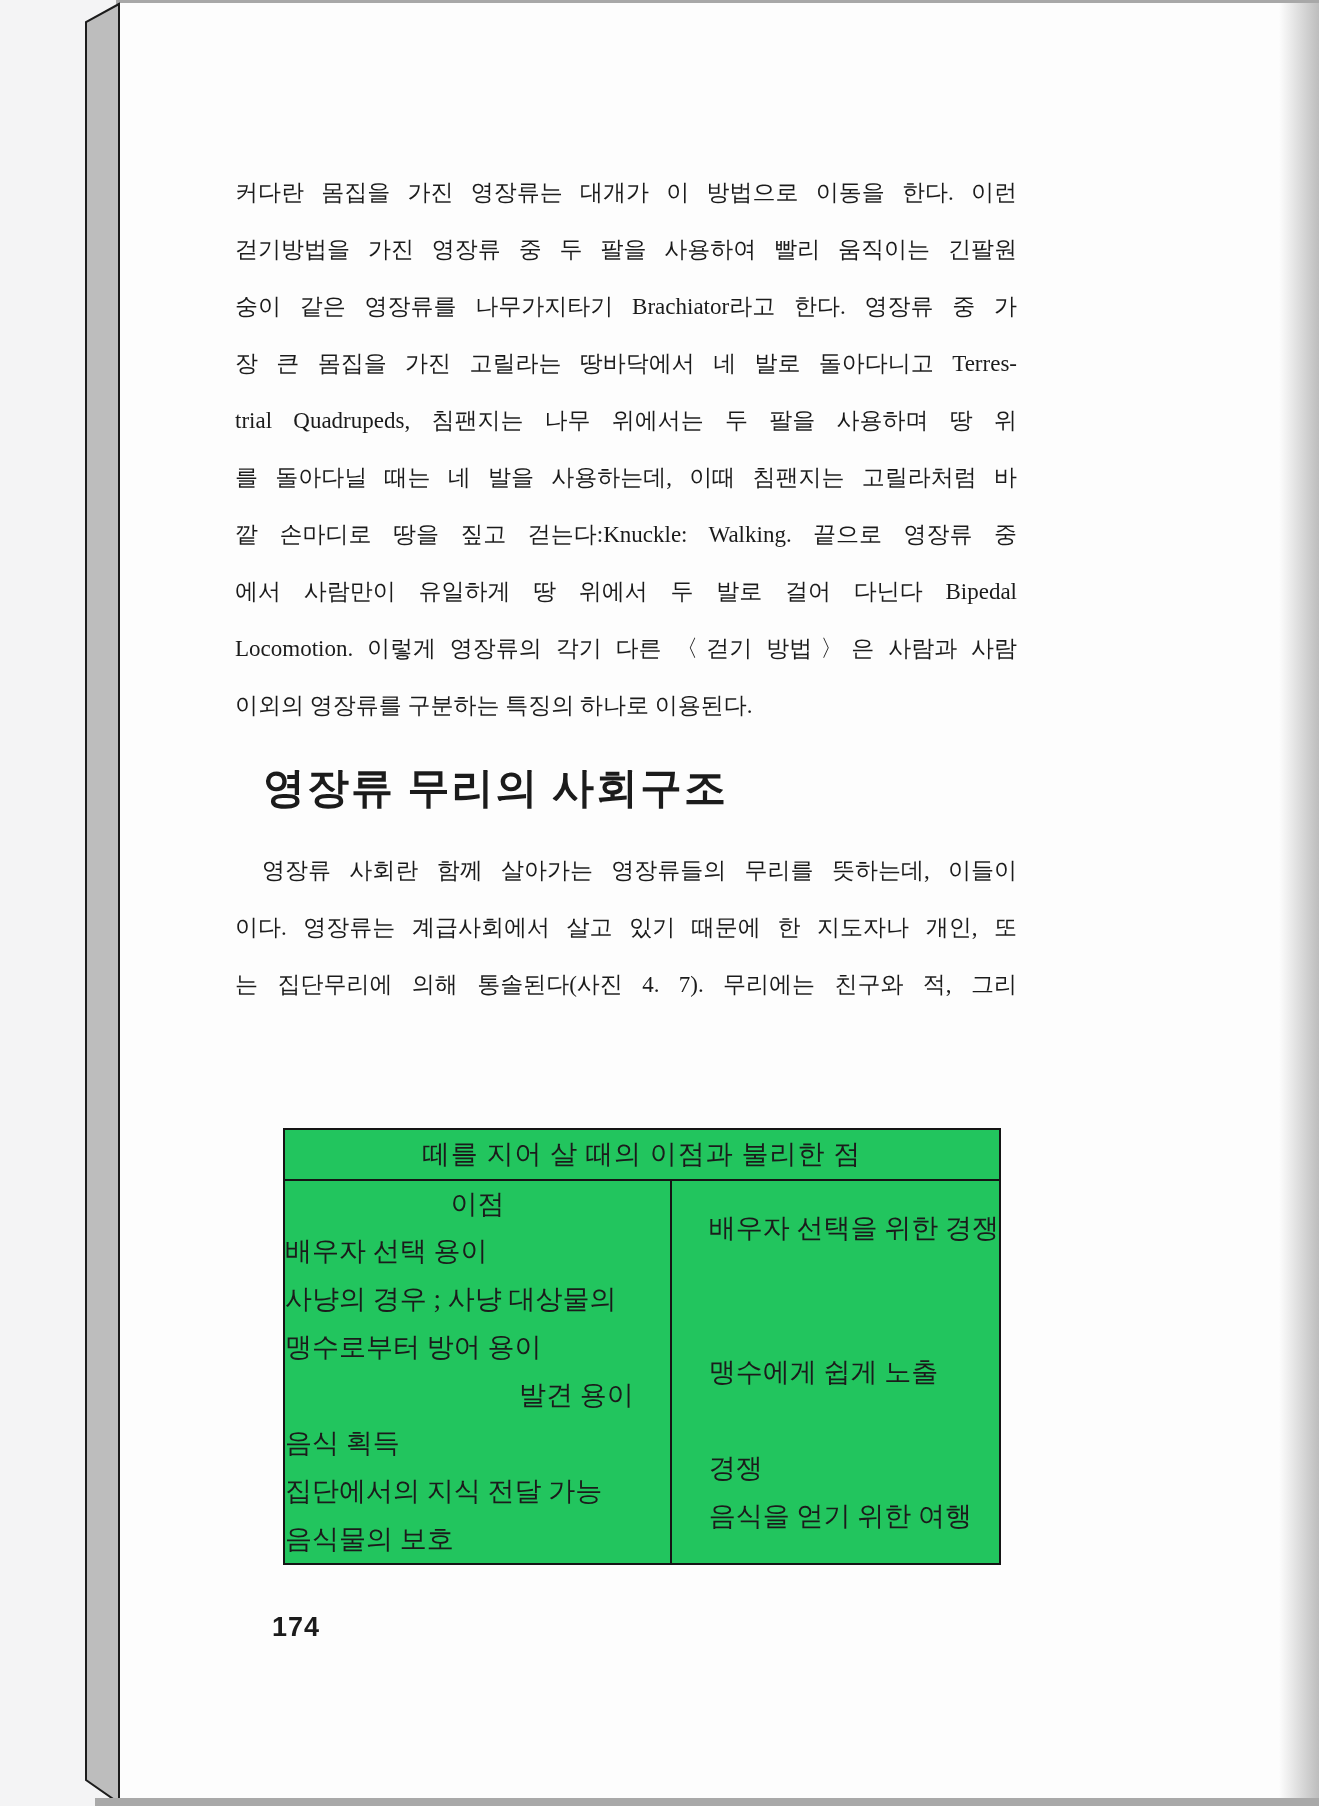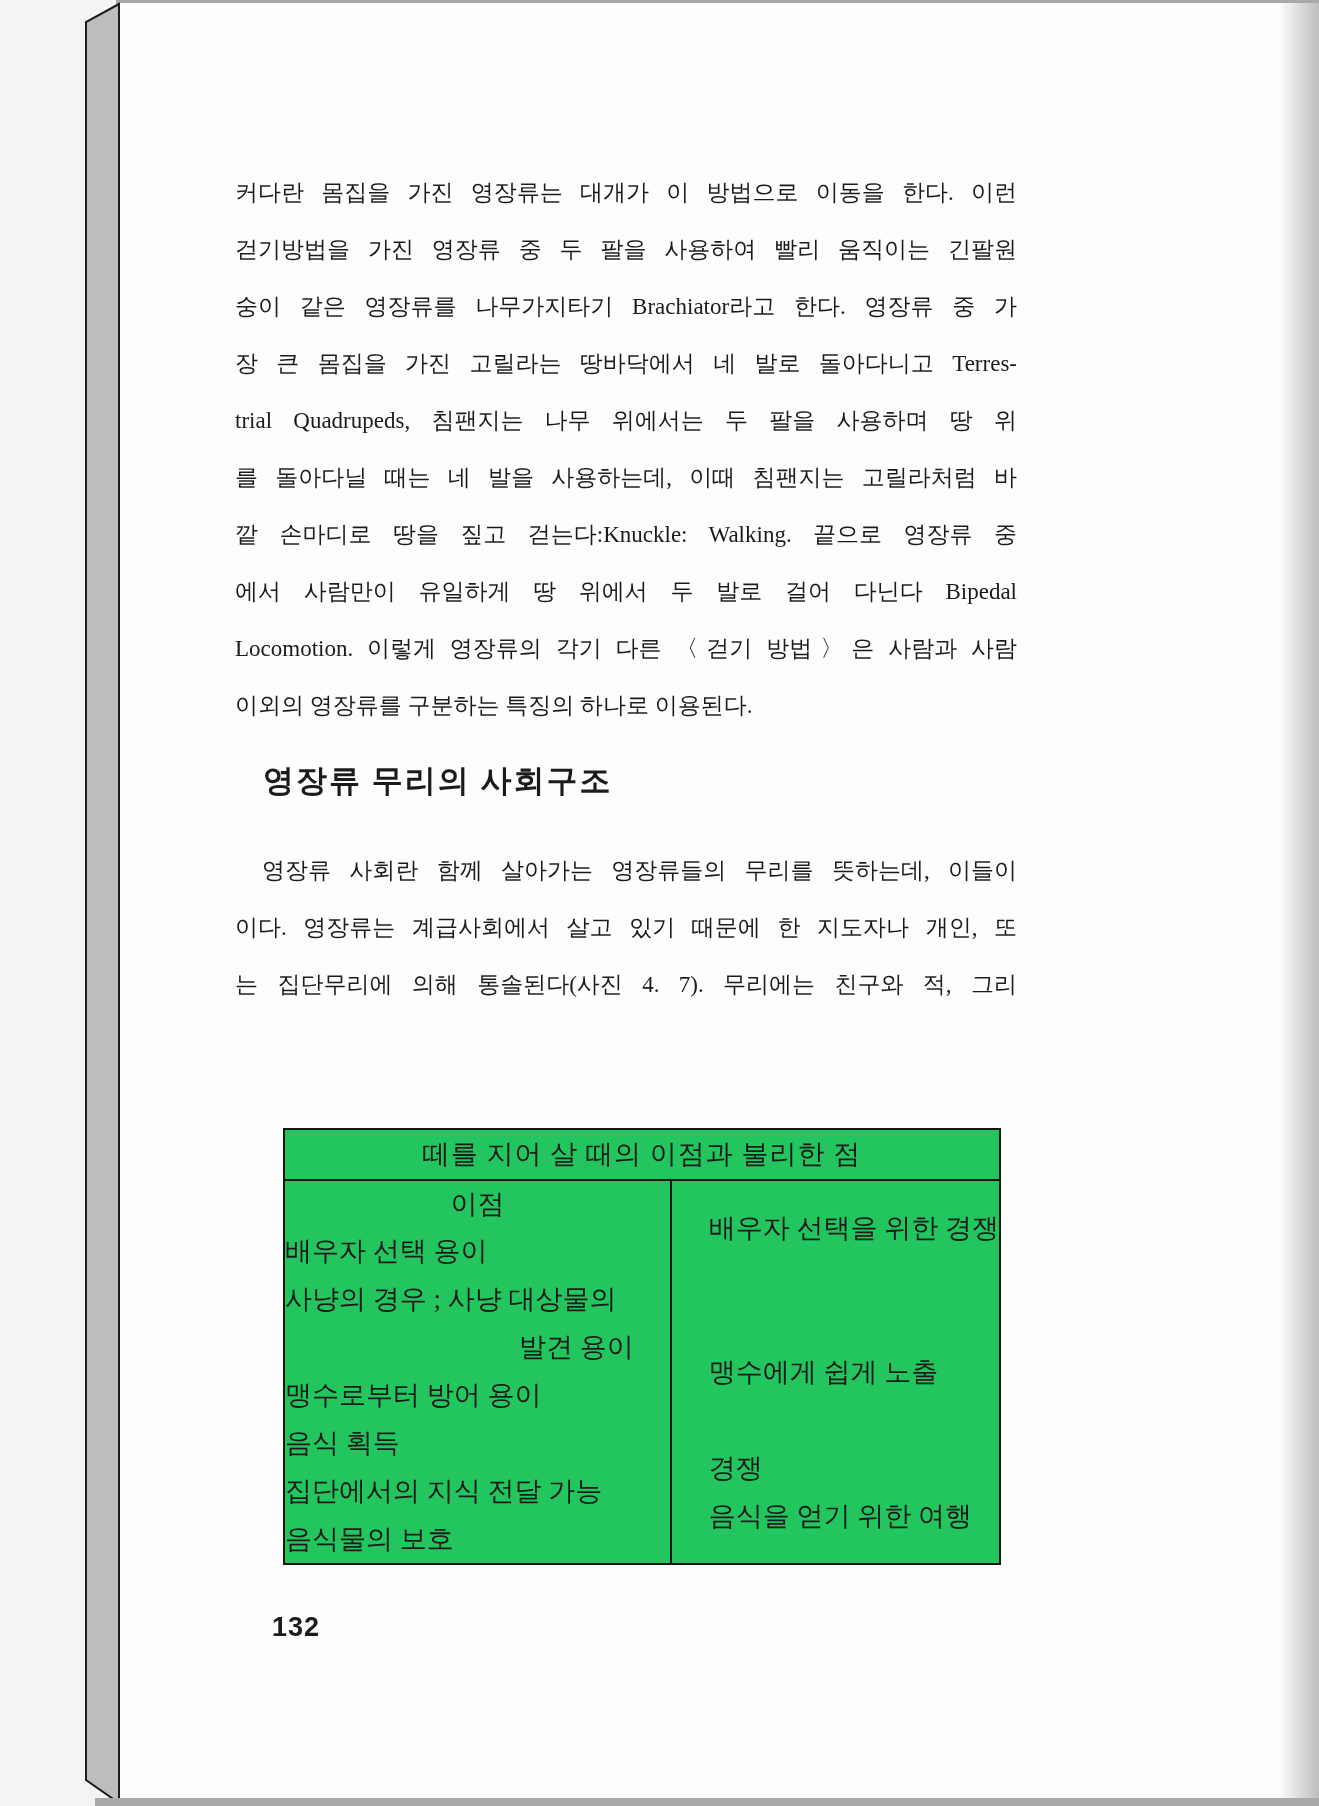--- a/index.html
+++ b/index.html
@@ -30,21 +30,21 @@
   .para{position:absolute;left:235px;width:782px;}
   .line{
     font-size:23px;line-height:46px;height:57px;
     text-align:justify;text-align-last:justify;
     white-space:normal;
   }
   .line.last{text-align-last:left;}
   .line.indent{text-indent:27px;}
   .heading{
     position:absolute;left:263px;top:760px;
-    font-size:31px;font-weight:bold;letter-spacing:2px;
+    font-size:42px;font-weight:bold;letter-spacing:2px;
   }
 
   
   .adv-table{
     position:absolute;left:283px;top:1128px;width:718px;
     border:2.5px solid #151515;background:#22c55e;
     font-size:27px;box-sizing:border-box;
   }
   .t-title{
     height:49px;line-height:49px;text-align:center;
@@ -98,33 +98,33 @@
     <div class="line">는 집단무리에 의해 통솔된다(사진 4. 7). 무리에는 친구와 적, 그리</div>
   </div>
 
   <div class="adv-table">
     <div class="t-title">떼를 지어 살 때의 이점과 불리한 점</div>
     <div class="t-body">
       <div class="t-col-left">
         <div class="t-head">이점</div>
         <div class="t-cell">배우자 선택 용이</div>
         <div class="t-cell">사냥의 경우 ; 사냥 대상물의</div>
+        <div class="t-cell">맹수로부터 방어 용이</div>
         <div class="t-cell cont">발견 용이</div>
-        <div class="t-cell">맹수로부터 방어 용이</div>
         <div class="t-cell">음식 획득</div>
         <div class="t-cell">집단에서의 지식 전달 가능</div>
         <div class="t-cell">음식물의 보호</div>
       </div>
       <div class="t-col-right">
         <div class="t-cell">배우자 선택을 위한 경쟁</div>
         <div class="t-cell"></div>
         <div class="t-cell"></div>
         <div class="t-cell">맹수에게 쉽게 노출</div>
         <div class="t-cell"></div>
         <div class="t-cell">경쟁</div>
         <div class="t-cell">음식을 얻기 위한 여행</div>
       </div>
     </div>
   </div>
 
-  <div class="page-number">132</div>
+  <div class="page-number">174</div>
 
 </div>
 
 </body></html>

